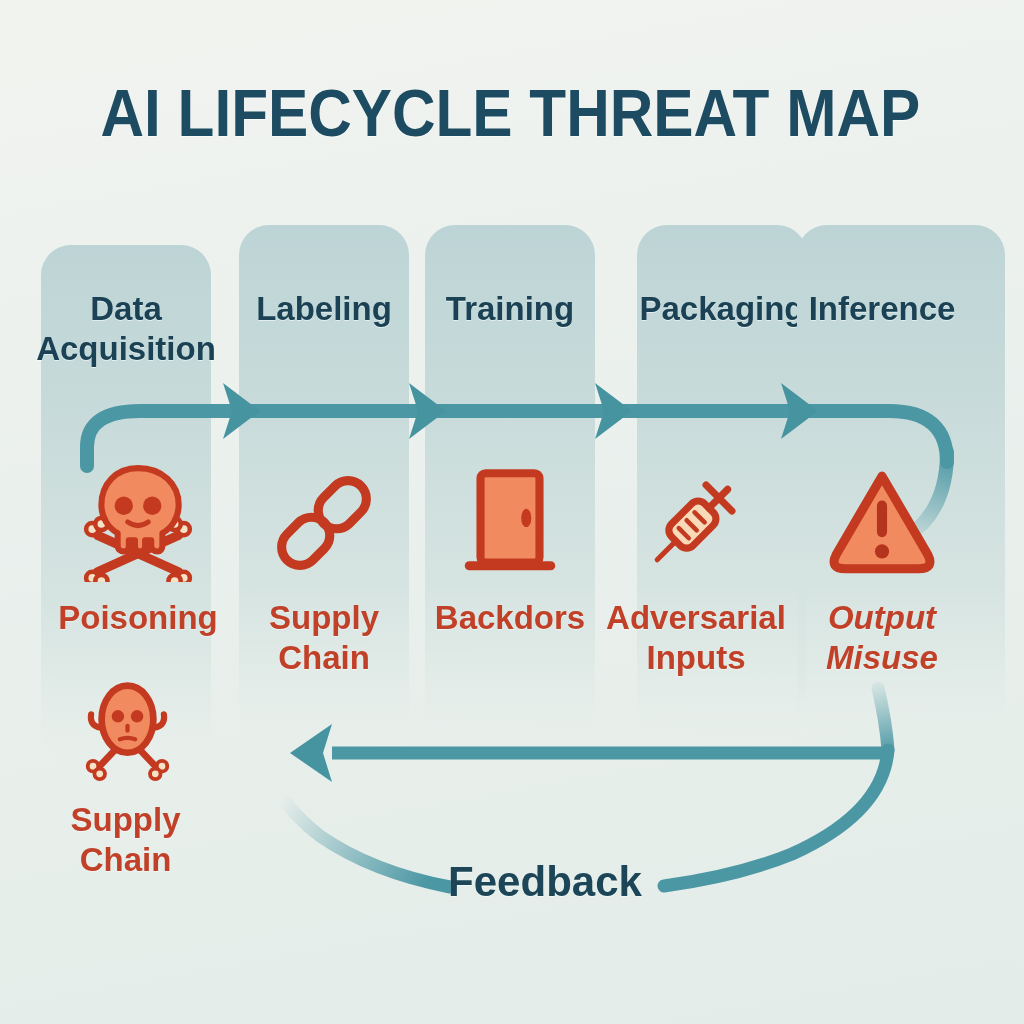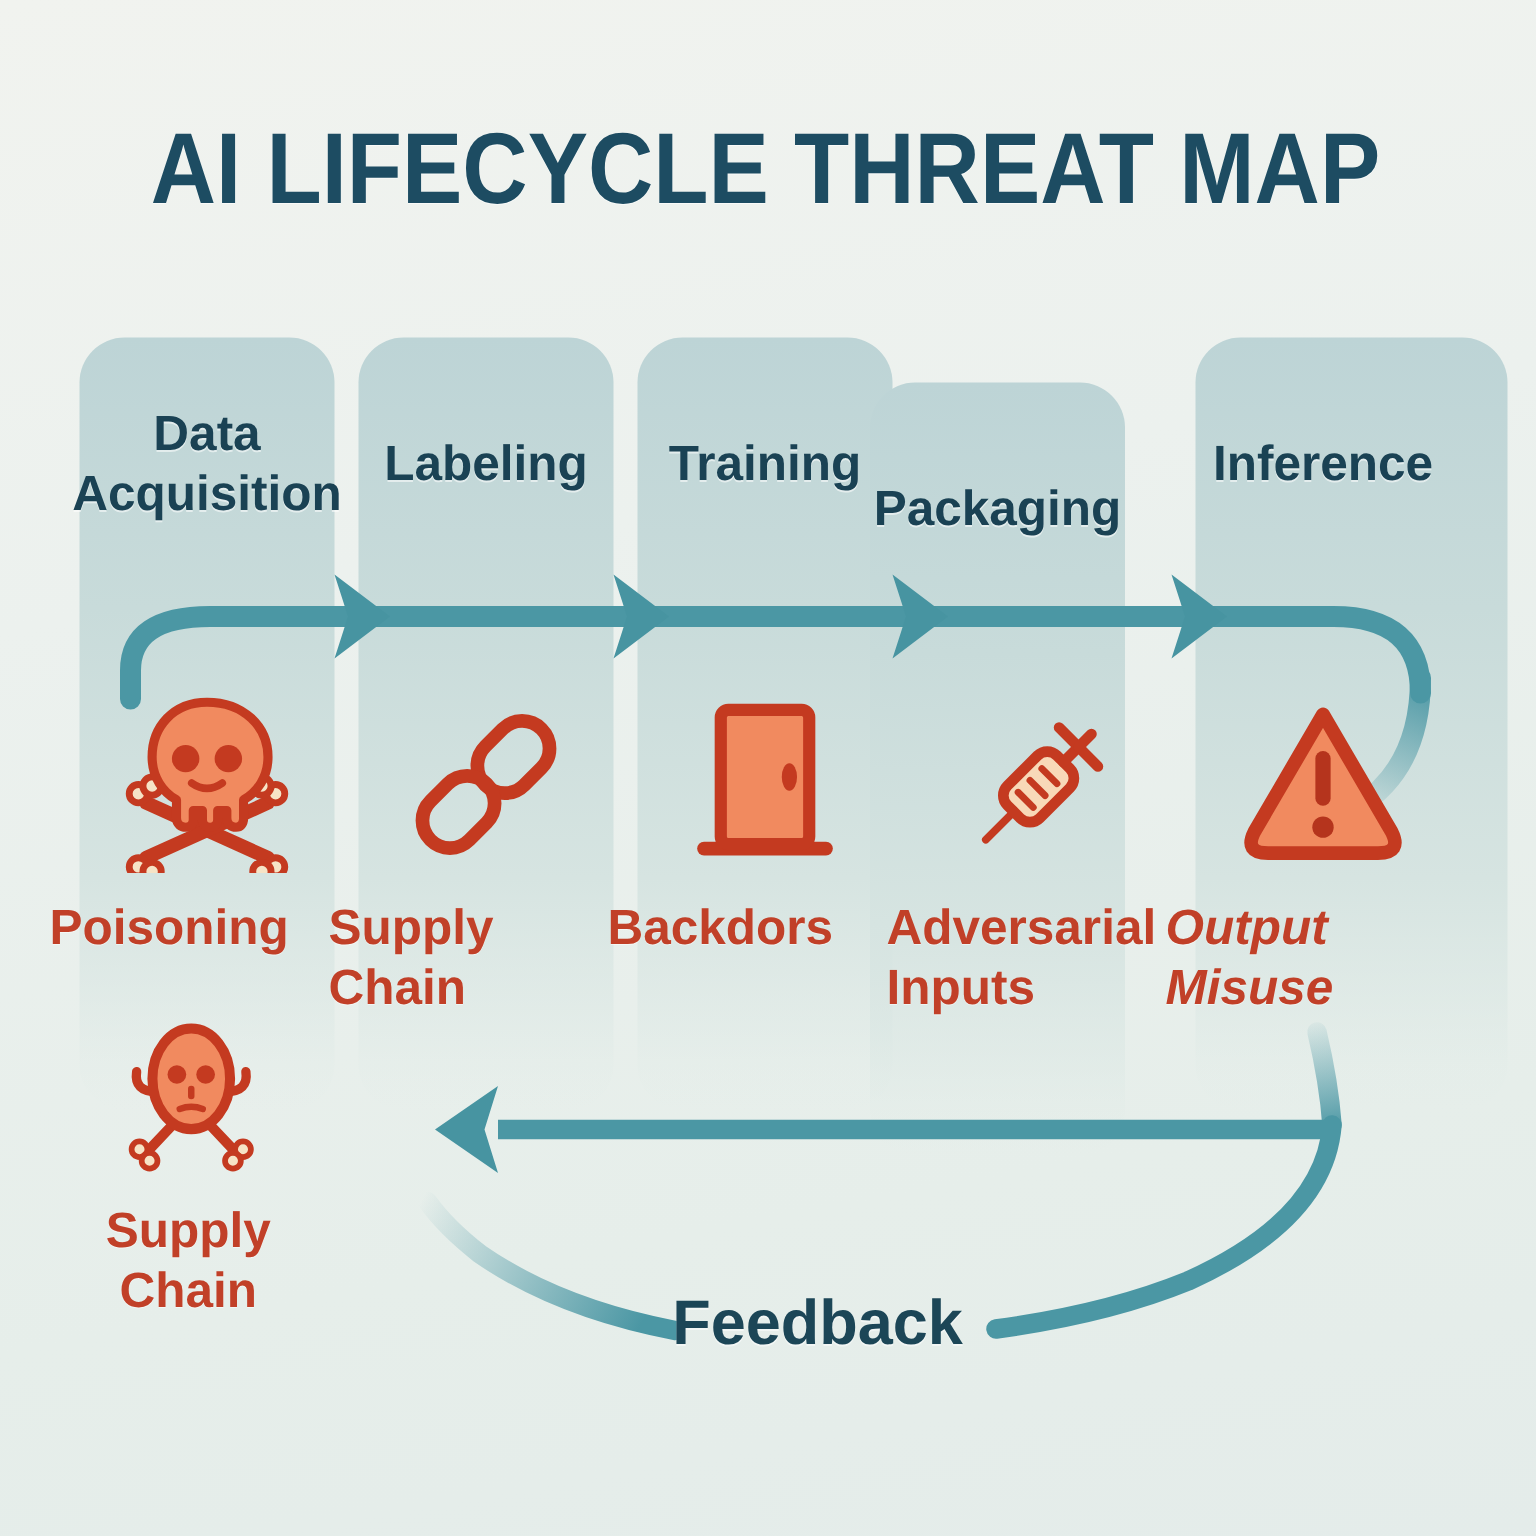--- a/index.html
+++ b/index.html
@@ -7,30 +7,30 @@
   .canvas{position:relative;width:1024px;height:1024px;
     background:linear-gradient(170deg,#f1f3ef 0%,#ecf1ee 35%,#e6eeea 75%,#e4ecea 100%);}
   
   .title-wrap{position:absolute;top:74px;left:0;width:1020px;text-align:center;}
   .title{display:inline-block;font-size:67px;font-weight:bold;color:#1d4c62;
     letter-spacing:0px;transform:scaleX(.9);white-space:nowrap;
     text-shadow:0 1px 0 rgba(255,255,255,.6);}
   
   .stage-col{position:absolute;top:225px;width:170px;height:515px;border-radius:30px;
     background:linear-gradient(180deg,#bdd4d6 0%,#c8dbda 35%,#d6e4e1 70%,rgba(224,235,231,.25) 94%,rgba(224,235,231,0) 100%);}
-  .col-0{left:53px;} .col-1{left:239px;} .col-2{left:425px;} .col-3{left:580px;margin-top:30px;} .col-4{left:797px;padding-left:38px;}
+  .col-0{left:41px;margin-top:20px;} .col-1{left:239px;} .col-2{left:425px;} .col-3{left:637px;} .col-4{left:797px;padding-left:38px;}
   .stage-label{position:absolute;top:0;left:-12px;width:194px;height:168px;
     display:flex;align-items:center;justify-content:center;text-align:center;
     font-size:33px;font-weight:bold;color:#1a4254;line-height:1.2;
     text-shadow:0 1px 0 rgba(255,255,255,.55);}
   
   .flow-svg{position:absolute;left:0;top:0;width:1024px;height:1024px;}
   
   .threat-icon{position:absolute;width:122px;height:122px;}
-  .threat-label{position:absolute;top:598px;width:210px;
+  .threat-label{position:absolute;top:598px;width:210px;text-align:center;
     font-size:33px;font-weight:bold;color:#c14028;line-height:1.2;
     text-shadow:0 1px 0 rgba(255,255,255,.5);}
   .tl-0{left:33px;} .tl-1{left:219px;} .tl-2{left:405px;} .tl-3{left:591px;} .tl-4{left:777px;font-style:italic;}
   .secondary-label{position:absolute;top:800px;left:28px;width:195px;text-align:center;
     font-size:33px;font-weight:bold;color:#c14028;line-height:1.2;
     text-shadow:0 1px 0 rgba(255,255,255,.5);}
   .feedback-label{position:absolute;top:858px;left:375px;width:340px;text-align:center;
     font-size:42px;font-weight:bold;color:#1c4657;
     text-shadow:0 1px 0 rgba(255,255,255,.5);}
 </style>

